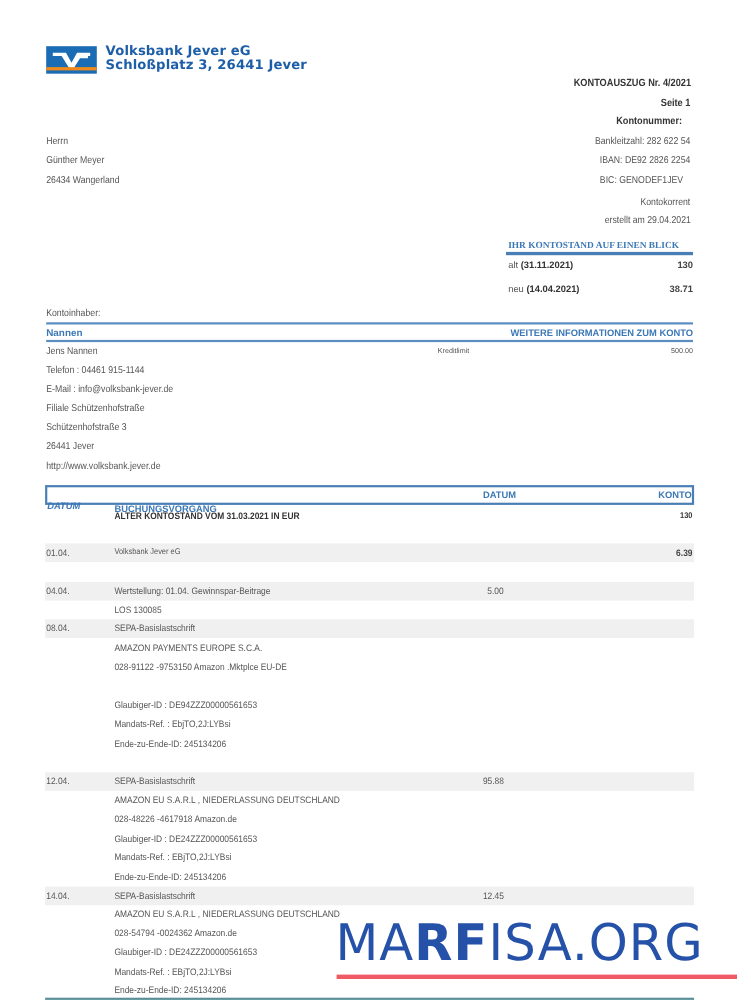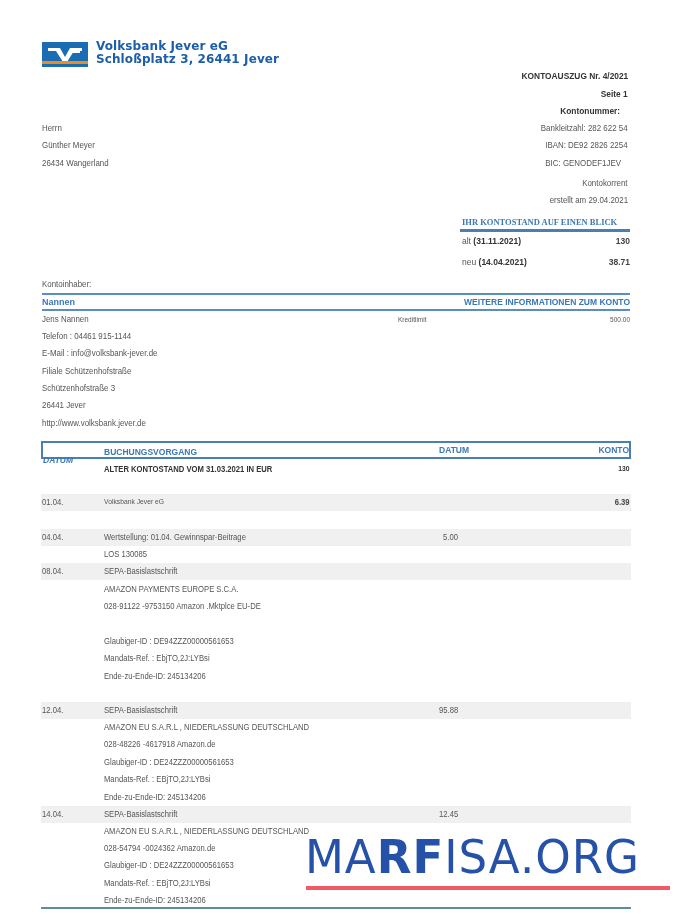--- a/index.html
+++ b/index.html
@@ -79,21 +79,21 @@
 <div class="abs" style="right:53px;top:316px;font-size:6.5px;color:#555;">500.00</div>
 <div class="abs l" style="top:331px;">Telefon : 04461 915-1144</div>
 <div class="abs l" style="top:348px;">E-Mail : info@volksbank-jever.de</div>
 <div class="abs l" style="top:366px;">Filiale Schützenhofstraße</div>
 <div class="abs l" style="top:383px;">Schützenhofstraße 3</div>
 <div class="abs l" style="top:400px;">26441 Jever</div>
 <div class="abs l" style="top:418px;">http://www.volksbank.jever.de</div>
 
 <div class="abs tbl-head">
   <span class="abs blue-head" style="left:0;top:12px;font-style:italic;">DATUM</span>
-  <span class="abs blue-head" style="left:61px;top:4px;">BUCHUNGSVORGANG</span>
+  <span class="abs blue-head" style="left:61px;top:14px;">BUCHUNGSVORGANG</span>
   <span class="abs blue-head" style="left:396px;top:2px;">DATUM</span>
   <span class="abs blue-head" style="right:0;top:2px;">KONTO</span>
 </div>
 
 <div class="cell" style="left:104px;top:464px;font-weight:bold;color:#333;">ALTER KONTOSTAND VOM 31.03.2021 IN EUR</div>
 <div class="cellr" style="right:53px;top:464px;font-weight:bold;color:#333;font-size:7.5px;">130</div>
 
 <div class="shade" style="top:494px;"></div>
 <div class="cell" style="left:42px;top:497px;">01.04.</div>
 <div class="cell" style="left:104px;top:497px;font-size:7.5px;">Volksbank Jever eG</div>

